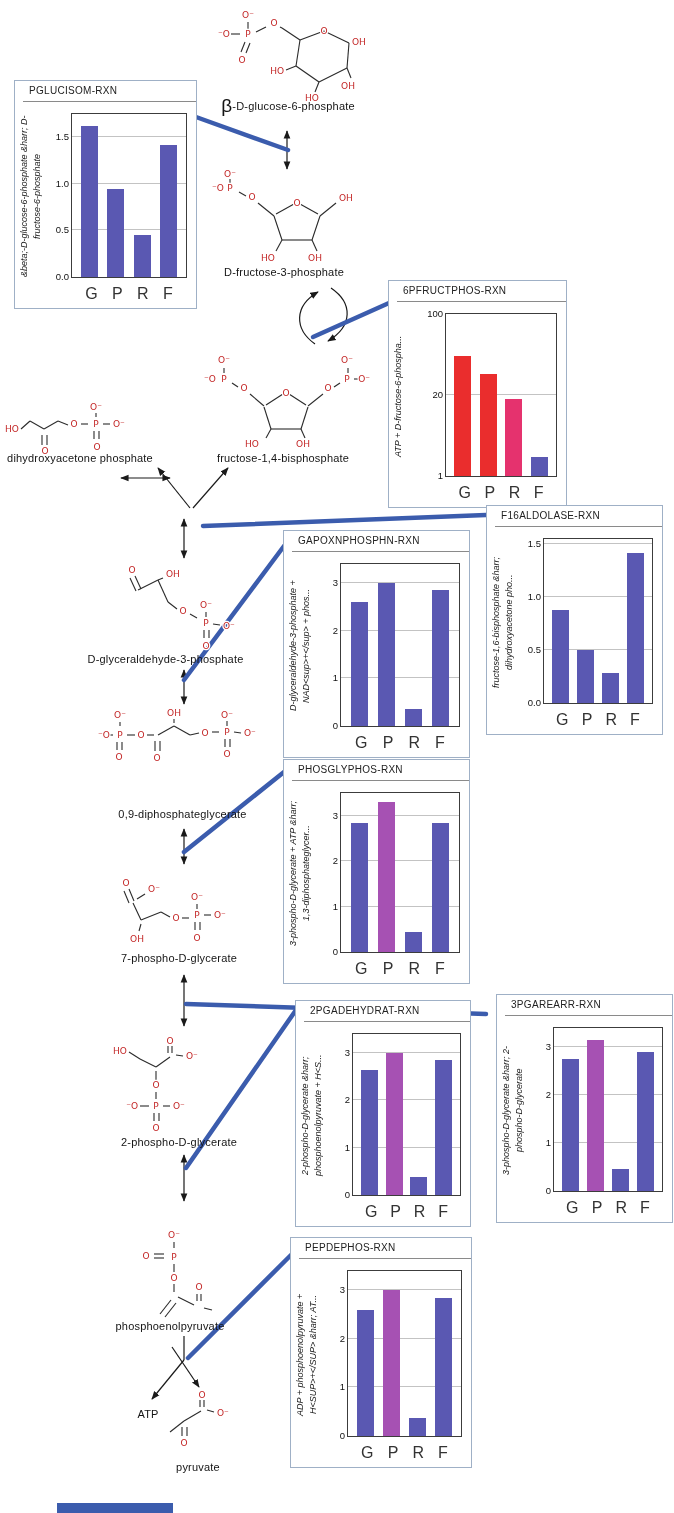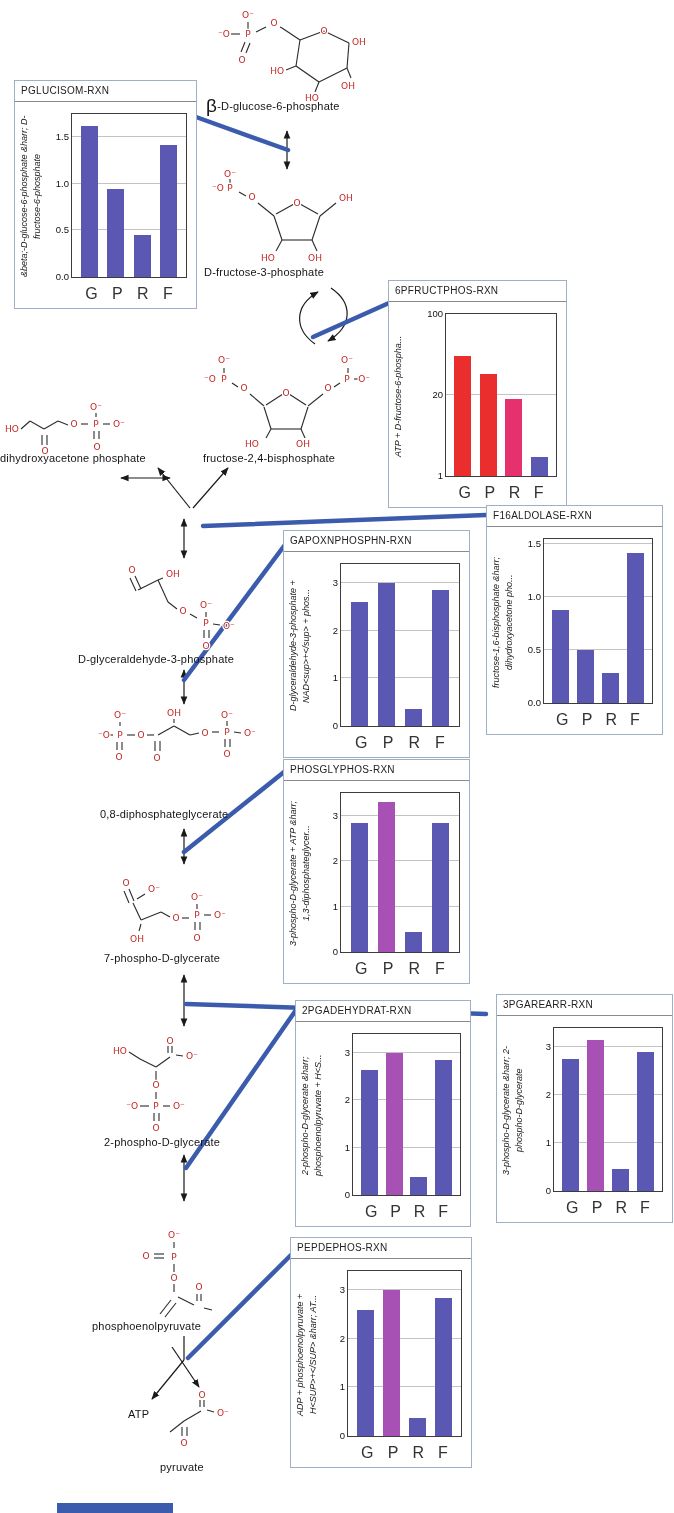--- a/index.html
+++ b/index.html
@@ -1,30 +1,30 @@
 <!DOCTYPE html>
 <html><head>
 <meta charset="utf-8">
 <style>
   html,body{margin:0;padding:0;background:#fff;}
   #canvas{position:relative;width:674px;height:1513px;background:#fff;overflow:hidden;
           font-family:"Liberation Sans",sans-serif;}
   
-  .met-label{position:absolute;font-size:11px;color:#141414;text-align:left;letter-spacing:.2px;white-space:nowrap;}
+  .met-label{position:absolute;font-size:11px;color:#141414;text-align:center;letter-spacing:.2px;white-space:nowrap;}
   .beta{font-size:19px;line-height:10px;vertical-align:-2px;}
   
   .mol{position:absolute;overflow:visible;}
   .mol line{stroke:#2b2b2b;stroke-width:1.1;}
   .mol text{font-family:"DejaVu Sans",sans-serif;font-size:9px;fill:#c32727;
             paint-order:stroke;stroke:#fff;stroke-width:2.5px;text-anchor:middle;}
   .mol text.ts{text-anchor:start;} .mol text.te{text-anchor:end;}
   
   .chart{position:absolute;background:#fff;border:1px solid #9fb0c6;}
   .chart-title{height:20px;line-height:19px;padding:0 6px;font-size:10px;color:#222;
-               border-bottom:1px solid #8a8a8a;white-space:nowrap;overflow:hidden;letter-spacing:.3px;}
+               border-bottom:1px solid #8a8a8a;white-space:nowrap;overflow:hidden;letter-spacing:.3px;margin-left:8px;}
   .ylab{position:absolute;left:3px;top:34px;bottom:30px;width:28px;writing-mode:vertical-rl;
         transform:rotate(180deg);font-style:italic;font-size:9px;line-height:13px;color:#1a1a1a;
         text-align:center;overflow:hidden;}
   .plot{position:absolute;left:56px;right:9px;top:32px;bottom:30px;border:1px solid #3c3c3c;background:#fff;}
   .gridline{position:absolute;left:0;right:0;height:1px;background:#c3c3c3;}
   .bars{position:absolute;left:0;right:0;top:0;bottom:0;display:flex;align-items:flex-end;justify-content:space-evenly;}
   .bar{width:17px;}
   .ytick{position:absolute;right:100%;padding-right:3px;font-size:9.5px;color:#111;white-space:nowrap;}
   .xcats{position:absolute;left:56px;right:9px;bottom:1px;height:26px;display:flex;
          justify-content:space-evenly;align-items:center;font-size:16px;color:#333;}
@@ -317,24 +317,24 @@
         <line x1="42" y1="10" x2="42" y2="17"></line>
       <line x1="45" y1="20" x2="52" y2="22"></line>
     </g>
     <text x="22" y="56">O</text>
     <text x="40" y="8">O</text>
     <text class="ts" x="55" y="26">O⁻</text>
   </svg>
 
   <div class="met-label" style="left:206px;top:100px;width:164px"><span class="beta">β</span><span>-D-glucose-6-phosphate</span></div>
   <div class="met-label" style="left:204px;top:266px;width:160px">D-fructose-3-phosphate</div>
-  <div class="met-label" style="left:203px;top:452px;width:160px">fructose-2,4-bisphosphate</div>
+  <div class="met-label" style="left:203px;top:452px;width:160px">fructose-1,4-bisphosphate</div>
   <div class="met-label" style="left:0px;top:452px;width:160px">dihydroxyacetone phosphate</div>
   <div class="met-label" style="left:78px;top:653px;width:175px">D-glyceraldehyde-3-phosphate</div>
-  <div class="met-label" style="left:100px;top:808px;width:165px">0,8-diphosphateglycerate</div>
+  <div class="met-label" style="left:100px;top:808px;width:165px">0,9-diphosphateglycerate</div>
   <div class="met-label" style="left:104px;top:952px;width:150px">7-phospho-D-glycerate</div>
   <div class="met-label" style="left:104px;top:1136px;width:150px">2-phospho-D-glycerate</div>
   <div class="met-label" style="left:92px;top:1320px;width:156px">phosphoenolpyruvate</div>
   <div class="met-label" style="left:128px;top:1408px;width:40px">ATP</div>
   <div class="met-label" style="left:160px;top:1461px;width:76px">pyruvate</div>
 
   <div class="chart" style="left:14px;top:80px;width:181px;height:227px">
     <div class="chart-title">PGLUCISOM-RXN</div>
     <div class="ylab">&amp;beta;-D-glucose-6-phosphate &amp;harr; D-fructose-6-phosphate</div>
     <div class="plot">

